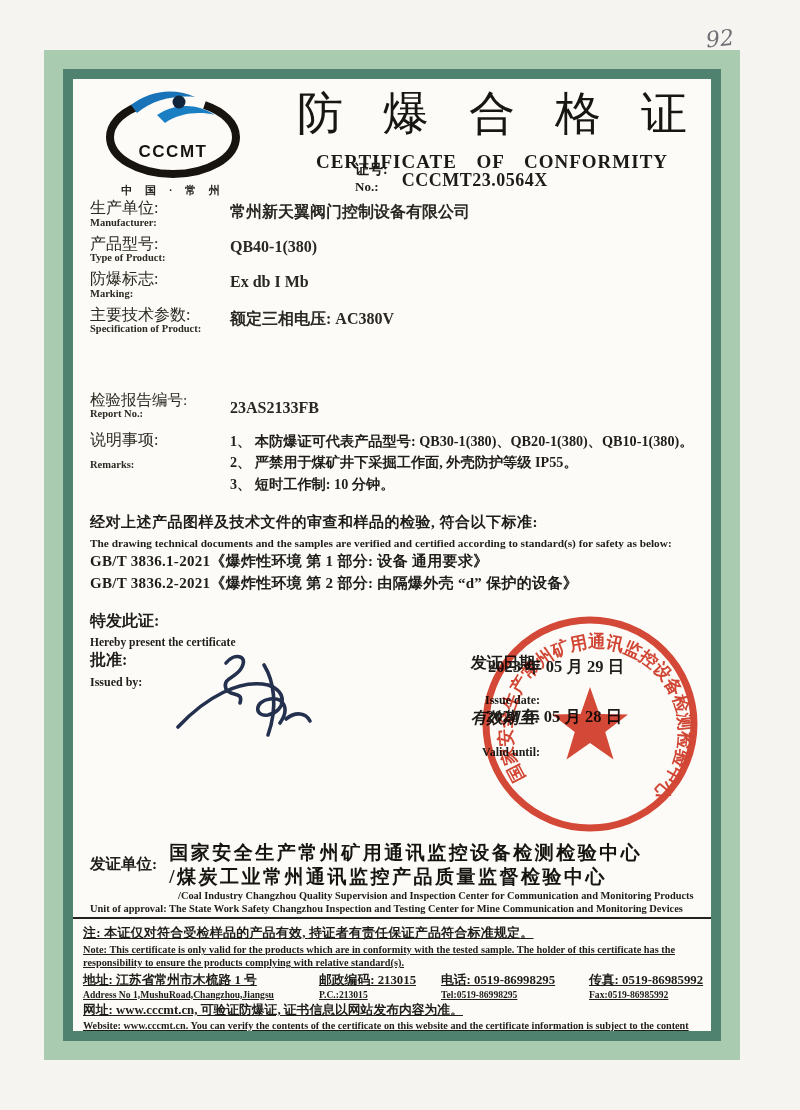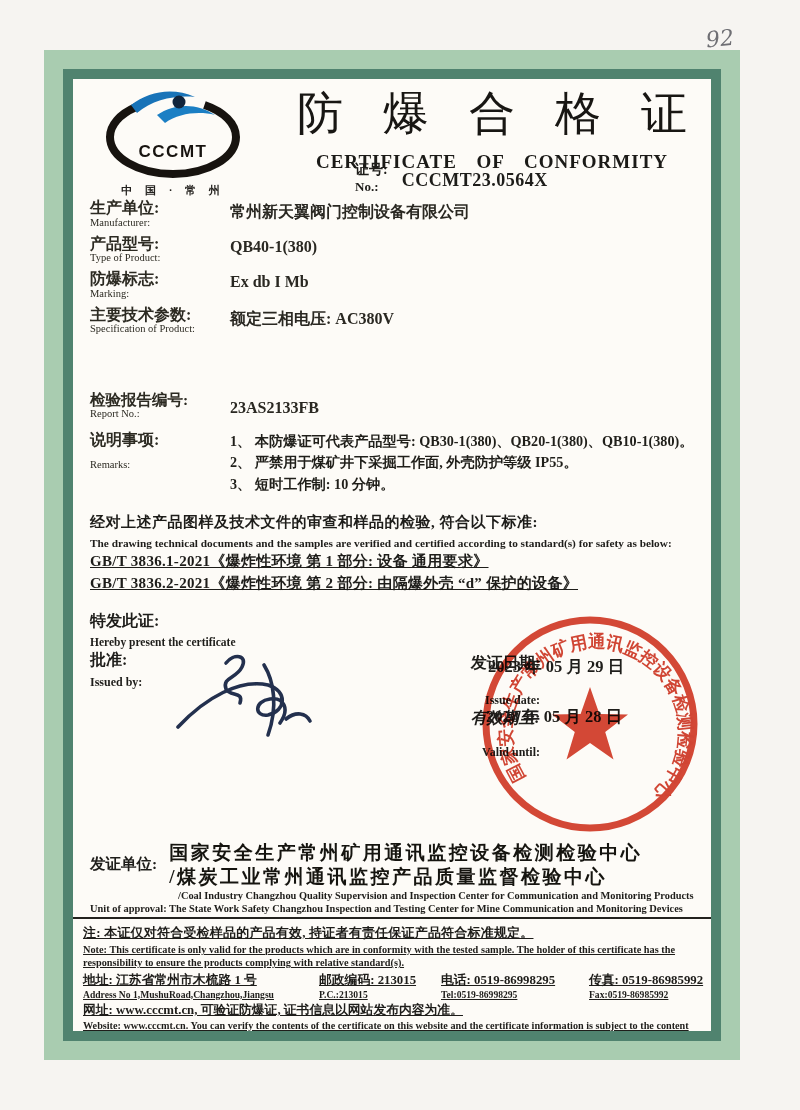--- a/index.html
+++ b/index.html
@@ -44,33 +44,33 @@
   .certno-wrap { position:absolute; left:282px; top:82px; display:flex; align-items:center; }
   .certno-labels { text-align:left; margin-right:14px; }
   .certno-cn { font-size:14px; font-weight:bold; }
   .certno-en { font-size:13px; font-weight:bold; }
   .certno-value { font-size:18px; font-weight:bold; letter-spacing:.5px; padding-top:4px; }
 
   
   .sec-fields { position:absolute; left:17px; top:120px; width:604px; }
   .field-row { display:flex; height:35.5px; }
   .f-label { width:140px; flex:none; }
-  .lbl-cn { font-size:16px; font-weight:bold; color:#2c2a22; line-height:1.1; white-space:nowrap; }
-  .lbl-en { font-size:10.5px; font-weight:normal; color:#2c2a22; line-height:1.15; white-space:nowrap; }
+  .lbl-cn { font-size:16px; font-weight:normal; color:#2c2a22; line-height:1.1; white-space:nowrap; }
+  .lbl-en { font-size:10.5px; font-weight:bold; color:#2c2a22; line-height:1.15; white-space:nowrap; }
   .f-value { font-size:16px; font-weight:bold; color:#2a2822; padding-top:3px; }
 
   .sec-report { position:absolute; left:17px; top:312px; width:604px; display:flex; }
   .sec-remarks { position:absolute; left:17px; top:352px; width:610px; display:flex; }
   .remark-items { width:478px; font-size:14.2px; font-weight:bold; line-height:1.5; color:#201f1a; }
 
   
   .sec-standards { position:absolute; left:17px; top:434px; width:610px; }
   .std-intro-cn { font-size:15px; font-weight:bold; letter-spacing:.5px; }
   .std-intro-en { font-size:11.3px; font-weight:bold; margin-top:5px; }
-  .std-item { font-size:15px; font-weight:bold; margin-top:3px; letter-spacing:.3px;text-decoration:underline; }
+  .std-item { font-size:15px; font-weight:bold; margin-top:3px; letter-spacing:.3px; }
 
   
   .sec-issue { position:absolute; left:17px; top:528px; width:621px; height:232px; }
   .present-cn { position:absolute; left:0; top:4px; font-size:16px; font-weight:bold; }
   .present-en { position:absolute; left:0; top:29px; font-size:11.5px; font-weight:bold; }
   .approve-cn { position:absolute; left:0; top:43px; font-size:16px; font-weight:bold; }
   .approve-en { position:absolute; left:0; top:68px; font-size:12px; font-weight:bold; }
   .signature { position:absolute; left:78px; top:42px; }
   .date-labels { position:absolute; left:325px; width:125px; text-align:right; }
   .dl-issue-cn { position:absolute; right:0; top:46px; font-size:16px; font-weight:bold; white-space:nowrap; }

